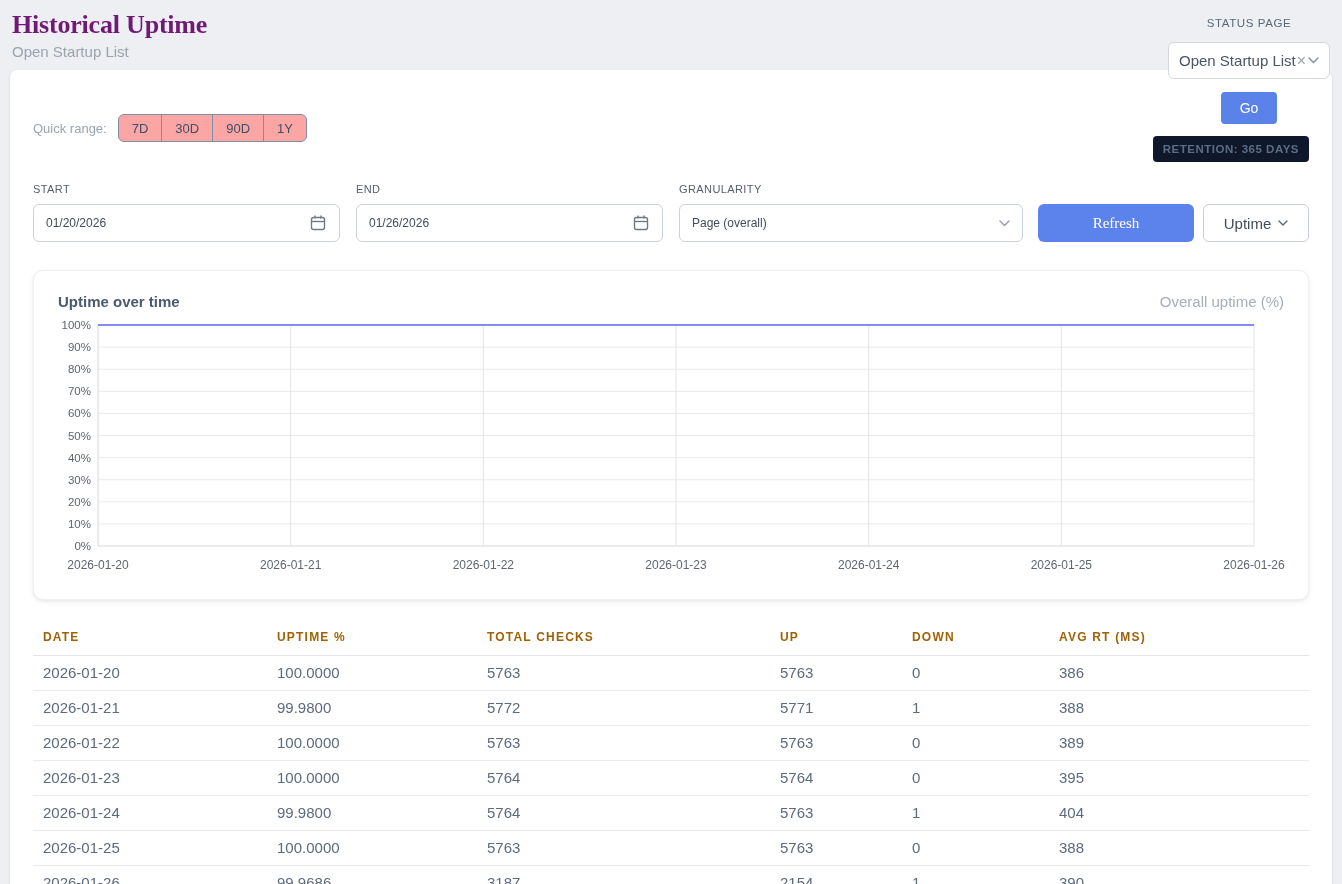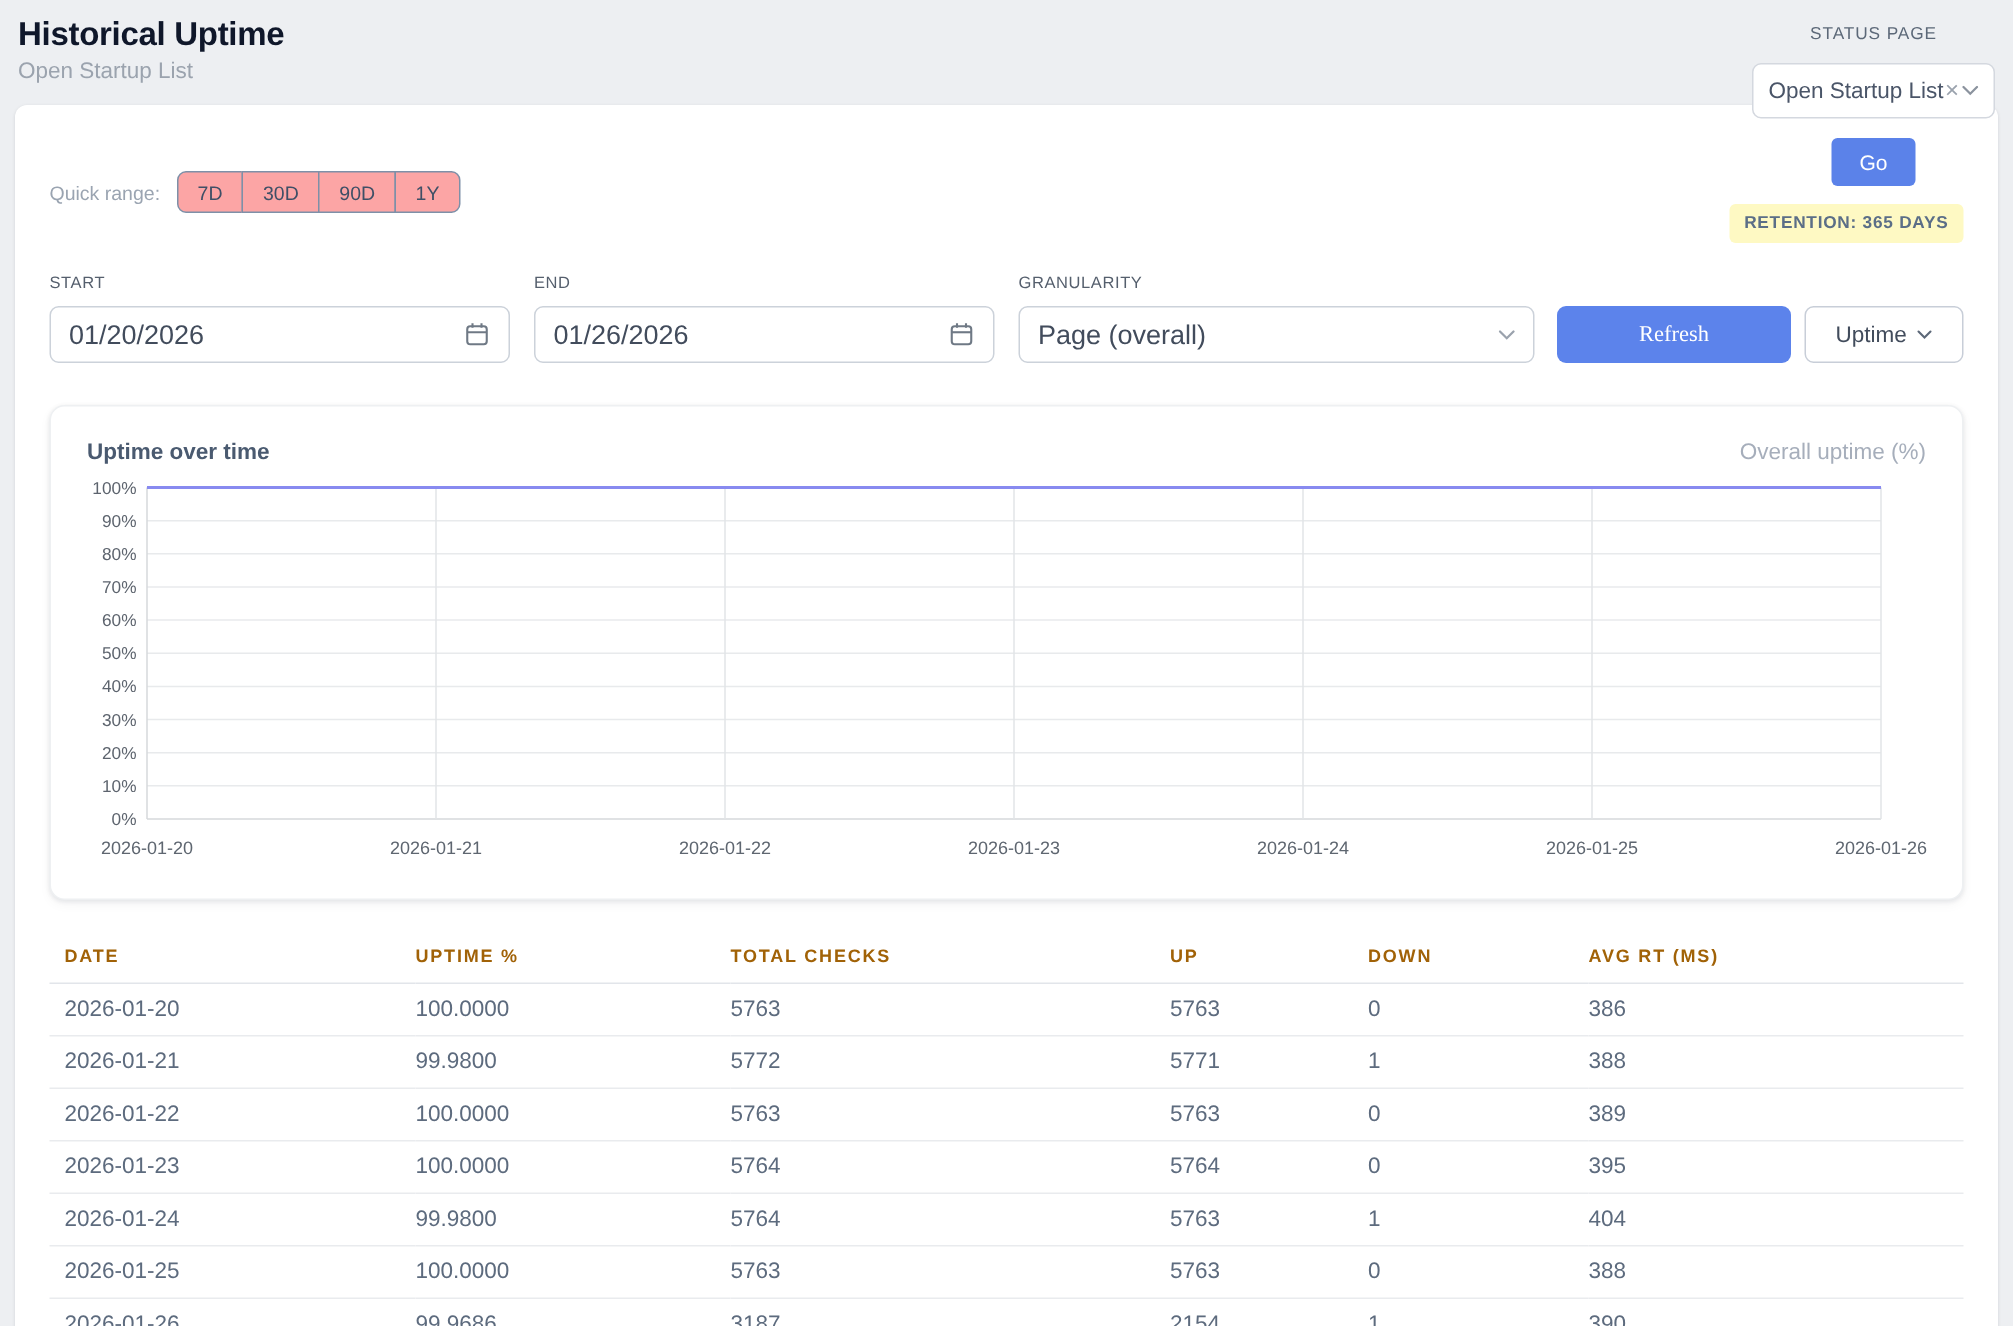--- a/index.html
+++ b/index.html
@@ -7,21 +7,21 @@
   body {
     background: #edeff2;
     font-family: "Liberation Sans", "DejaVu Sans", sans-serif;
     color: #4a5568;
   }
   
   .topbar {
     display: flex; justify-content: space-between; align-items: flex-start;
     padding: 10px 12px 0 12px; height: 70px;
   }
-  .page-title { font-size: 22px; font-weight: bold; color: #0f172a; letter-spacing: -0.2px; }
+  .page-title { font-size: 26px; font-weight: bold; color: #701a75; letter-spacing: -0.2px; font-family: Liberation Serif, serif; }
   .page-subtitle { font-size: 15px; color: #9ba3ae; margin-top: 3px; }
   .topbar-right { display: flex; align-items: center; gap: 13px; margin-top: 7px; flex-direction: column; }
   .status-label { font-size: 11.5px; color: #5c6878; letter-spacing: 0.6px; }
   .status-select {
     width: 162px; height: 37px; background: #fff;
     border: 1px solid #d4d8df; border-radius: 6px;
     display: flex; align-items: center; padding: 0 10px;
     font-size: 15px; color: #4a5568; cursor: pointer;
   }
   .status-select .val { flex: 0 0 auto; white-space: nowrap; }
@@ -42,36 +42,36 @@
   .quick-label { font-size: 13px; color: #9aa4b1; margin-right: 11px; }
   .btn-group { display: flex; }
   .qr-btn {
     background: #fca5a5; border: 1px solid #7e90a8; color: #3f4f66;
     font-size: 13px; padding: 0 13px; height: 28px; margin-left: -1px;
     cursor: pointer; font-family: inherit;
   }
   .qr-btn:first-child { border-radius: 6px 0 0 6px; margin-left: 0; }
   .qr-btn:last-child { border-radius: 0 6px 6px 0; }
   .retention-badge {
-    margin-left: auto; background: #fef9c3; color: #5b6e87;
+    margin-left: auto; background: #0f172a; color: #5b6e87;
     font-size: 11.5px; font-weight: bold; letter-spacing: 0.5px;
     padding: 7px 10px; border-radius: 4px; margin-top: 42px;
   }
   
   .fields-row { display: flex; align-items: flex-end; margin-top: 21px; gap: 16px; }
   .field { width: 307px; }
   .field.grow { flex: 1; }
   .field-label {
     display: block; font-size: 11px; color: #555f6d;
     letter-spacing: 0.4px; margin-bottom: 9px;
   }
   .input {
     height: 38px; border: 1px solid #ccd2da; border-radius: 6px;
     background: #fff; display: flex; align-items: center;
-    padding: 0 12px; font-size: 18px; color: #424c5c; cursor: pointer;
+    padding: 0 12px; font-size: 12px; color: #424c5c; cursor: pointer;
   }
   .input .val { flex: 1; }
   .refresh-btn {
     width: 156px; height: 38px; background: #5c83eb; color: #fff;
     border: none; border-radius: 6px; font-size: 15px; cursor: pointer;
     font-family: Liberation Serif, serif; flex: 0 0 auto; margin-left: -1px; text-align: center;
   }
   .export-btn {
     width: 106px; height: 38px; background: #fff; color: #424c5c;
     border: 1px solid #c8ced8; border-radius: 6px; font-size: 15px;

